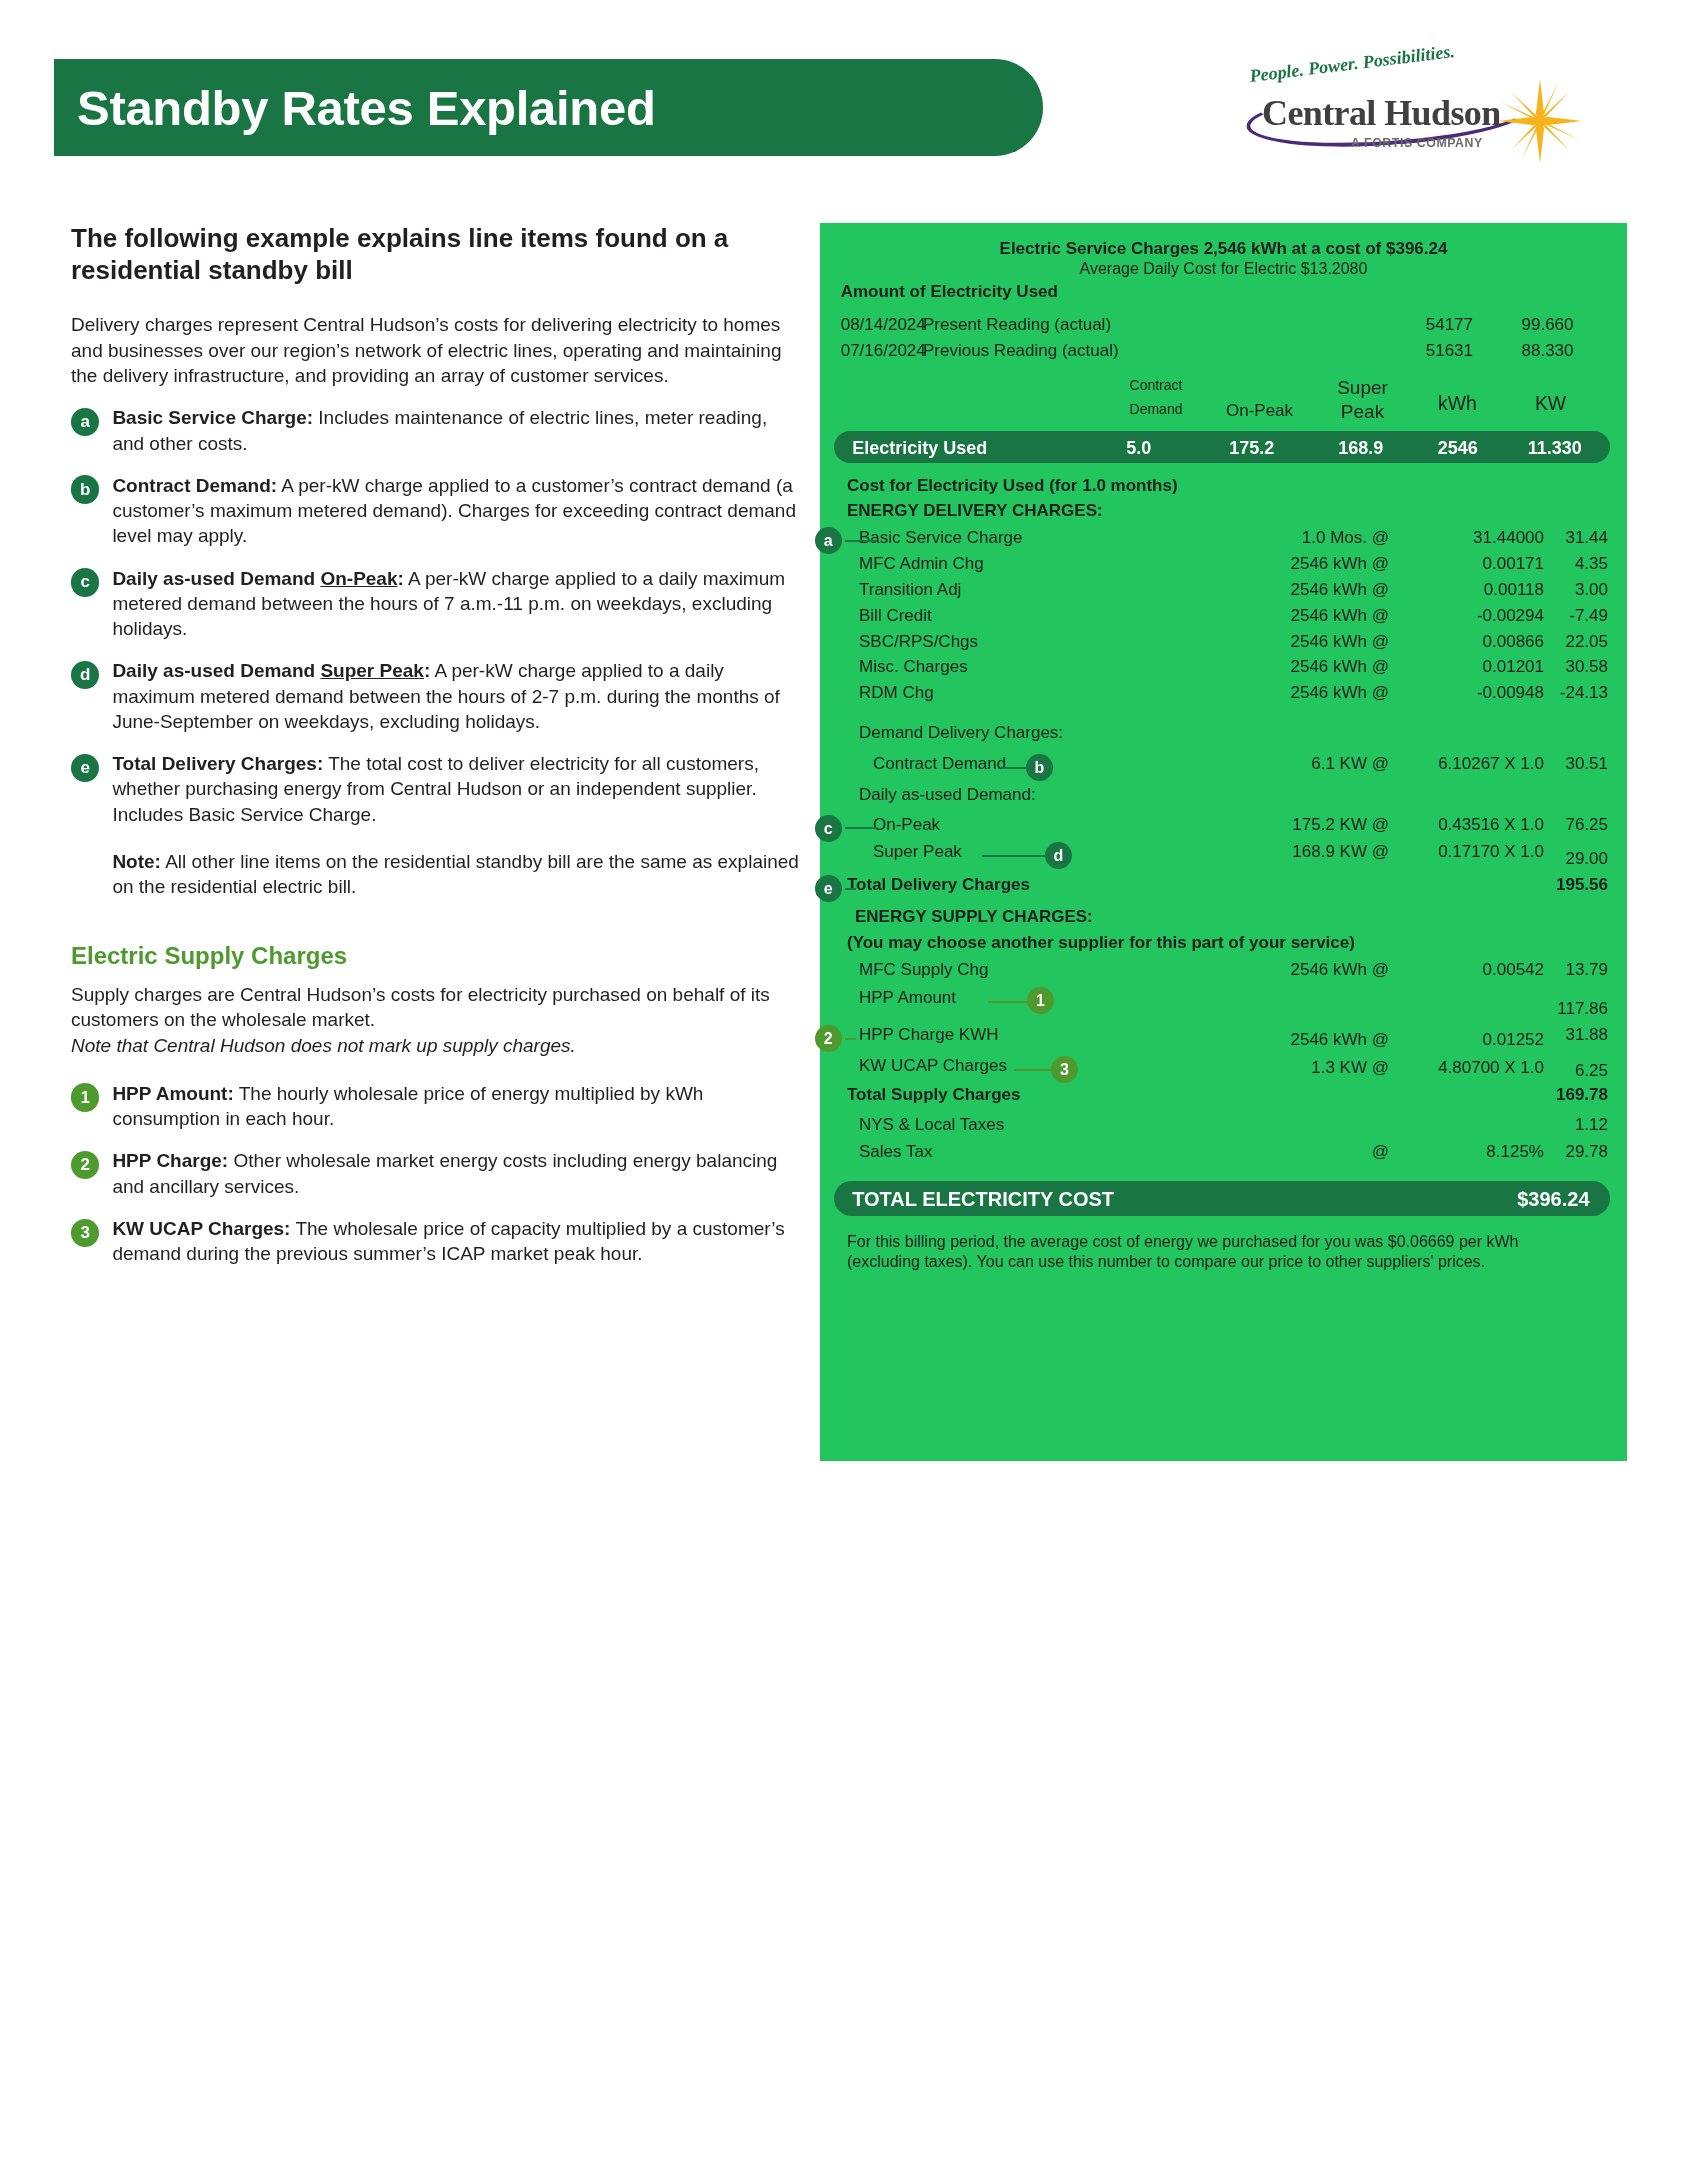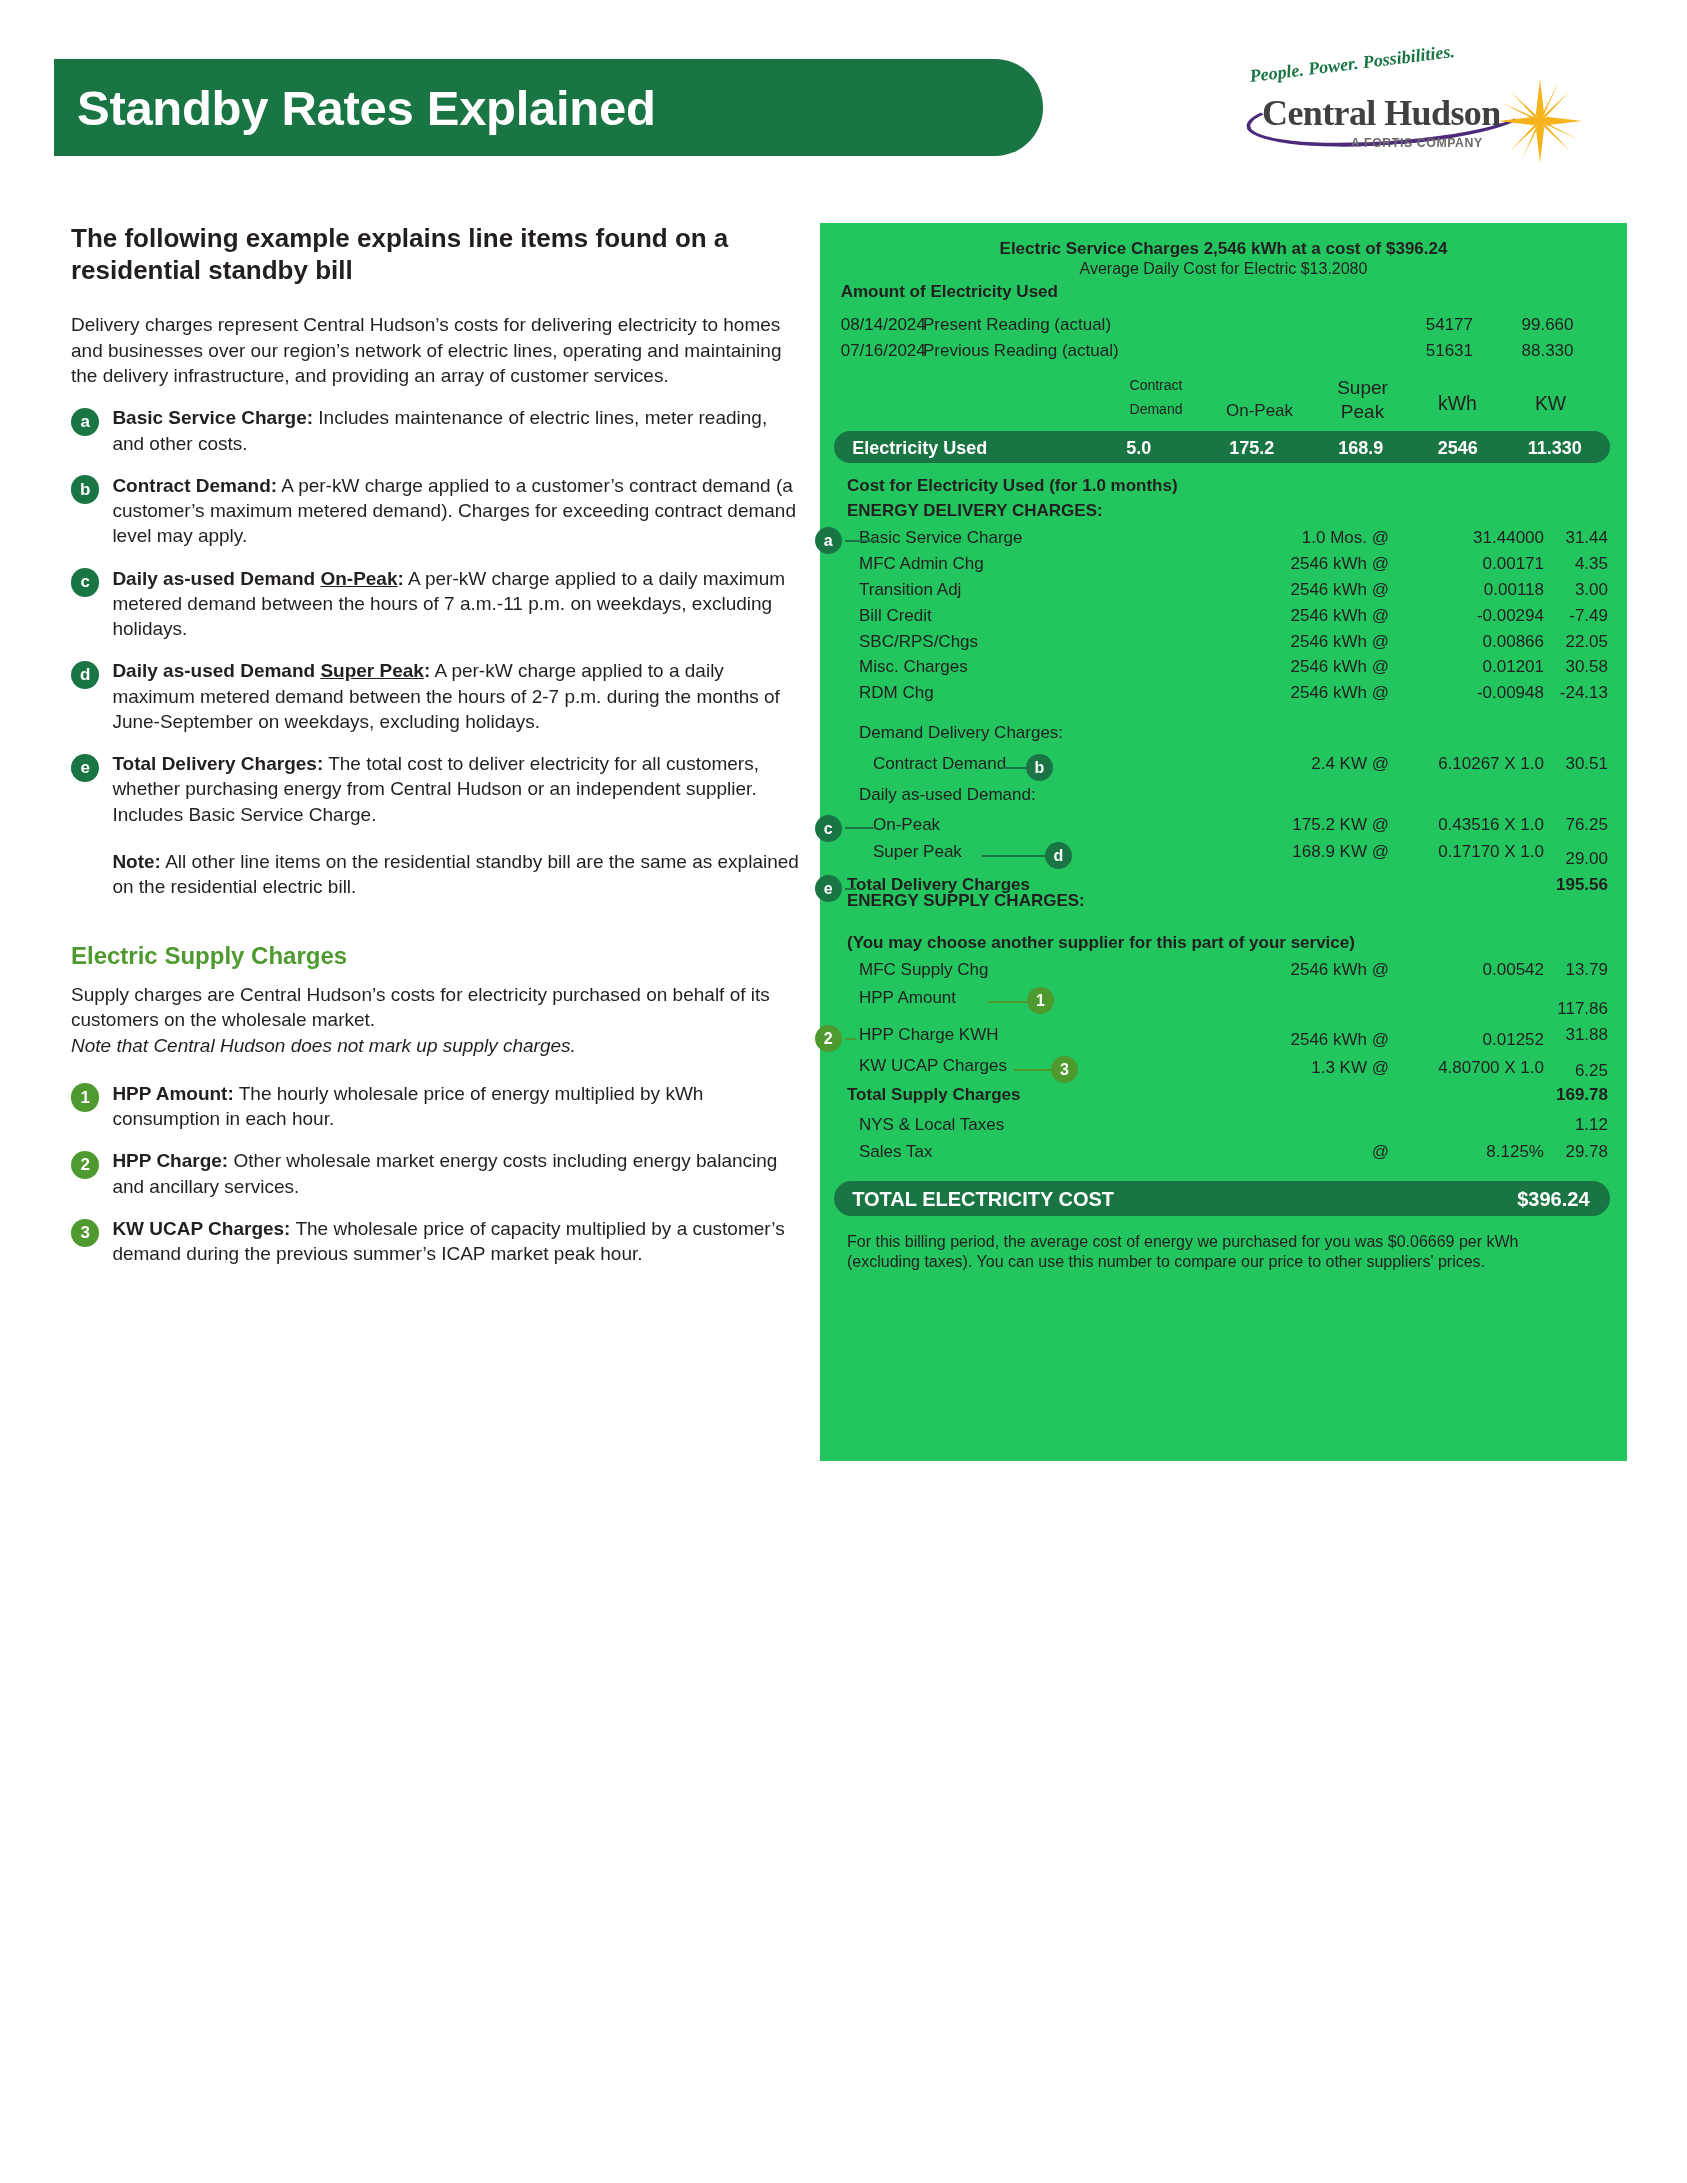--- a/index.html
+++ b/index.html
@@ -306,40 +306,40 @@
   <div class="line l-amt" style="top:434px;">30.58</div>
 
   <div class="line l-desc" style="top:460px;">RDM Chg</div>
   <div class="line l-qty" style="top:460px;">2546 kWh @</div>
   <div class="line l-rate" style="top:460px;">-0.00948</div>
   <div class="line l-amt" style="top:460px;">-24.13</div>
 
   <div class="line l-desc" style="top:500px;">Demand Delivery Charges:</div>
 
   <div class="line l-desc-ind" style="top:531px;">Contract Demand</div>
-  <div class="line l-qty" style="top:531px;">2.4 KW @</div>
+  <div class="line l-qty" style="top:531px;">6.1 KW @</div>
   <div class="line l-rate" style="top:531px;">6.10267 X 1.0</div>
   <div class="line l-amt" style="top:531px;">30.51</div>
 
   <div class="line l-desc" style="top:562px;">Daily as-used Demand:</div>
 
   <div class="line l-desc-ind" style="top:592px;">On-Peak</div>
   <div class="line l-qty" style="top:592px;">175.2 KW @</div>
   <div class="line l-rate" style="top:592px;">0.43516 X 1.0</div>
   <div class="line l-amt" style="top:592px;">76.25</div>
 
   <div class="line l-desc-ind" style="top:619px;">Super Peak</div>
   <div class="line l-qty" style="top:619px;">168.9 KW @</div>
   <div class="line l-rate" style="top:619px;">0.17170 X 1.0</div>
   <div class="line l-amt" style="top:626px;">29.00</div>
 
   <div class="line l-desc bold" style="top:652px; left:27px;">Total Delivery Charges</div>
   <div class="line l-amt bold" style="top:652px;">195.56</div>
 
-  <div class="sec-label" style="top:668px;">ENERGY SUPPLY CHARGES:</div>
+  <div class="sec-label" style="top:684px;margin-left:8px;">ENERGY SUPPLY CHARGES:</div>
   <div class="sec-label" style="top:710px;">(You may choose another supplier for this part of your service)</div>
 
   <div class="line l-desc" style="top:737px;">MFC Supply Chg</div>
   <div class="line l-qty" style="top:737px;">2546 kWh @</div>
   <div class="line l-rate" style="top:737px;">0.00542</div>
   <div class="line l-amt" style="top:737px;">13.79</div>
 
   <div class="line l-desc" style="top:765px;">HPP Amount</div>
   <div class="line l-amt" style="top:776px;">117.86</div>
 

